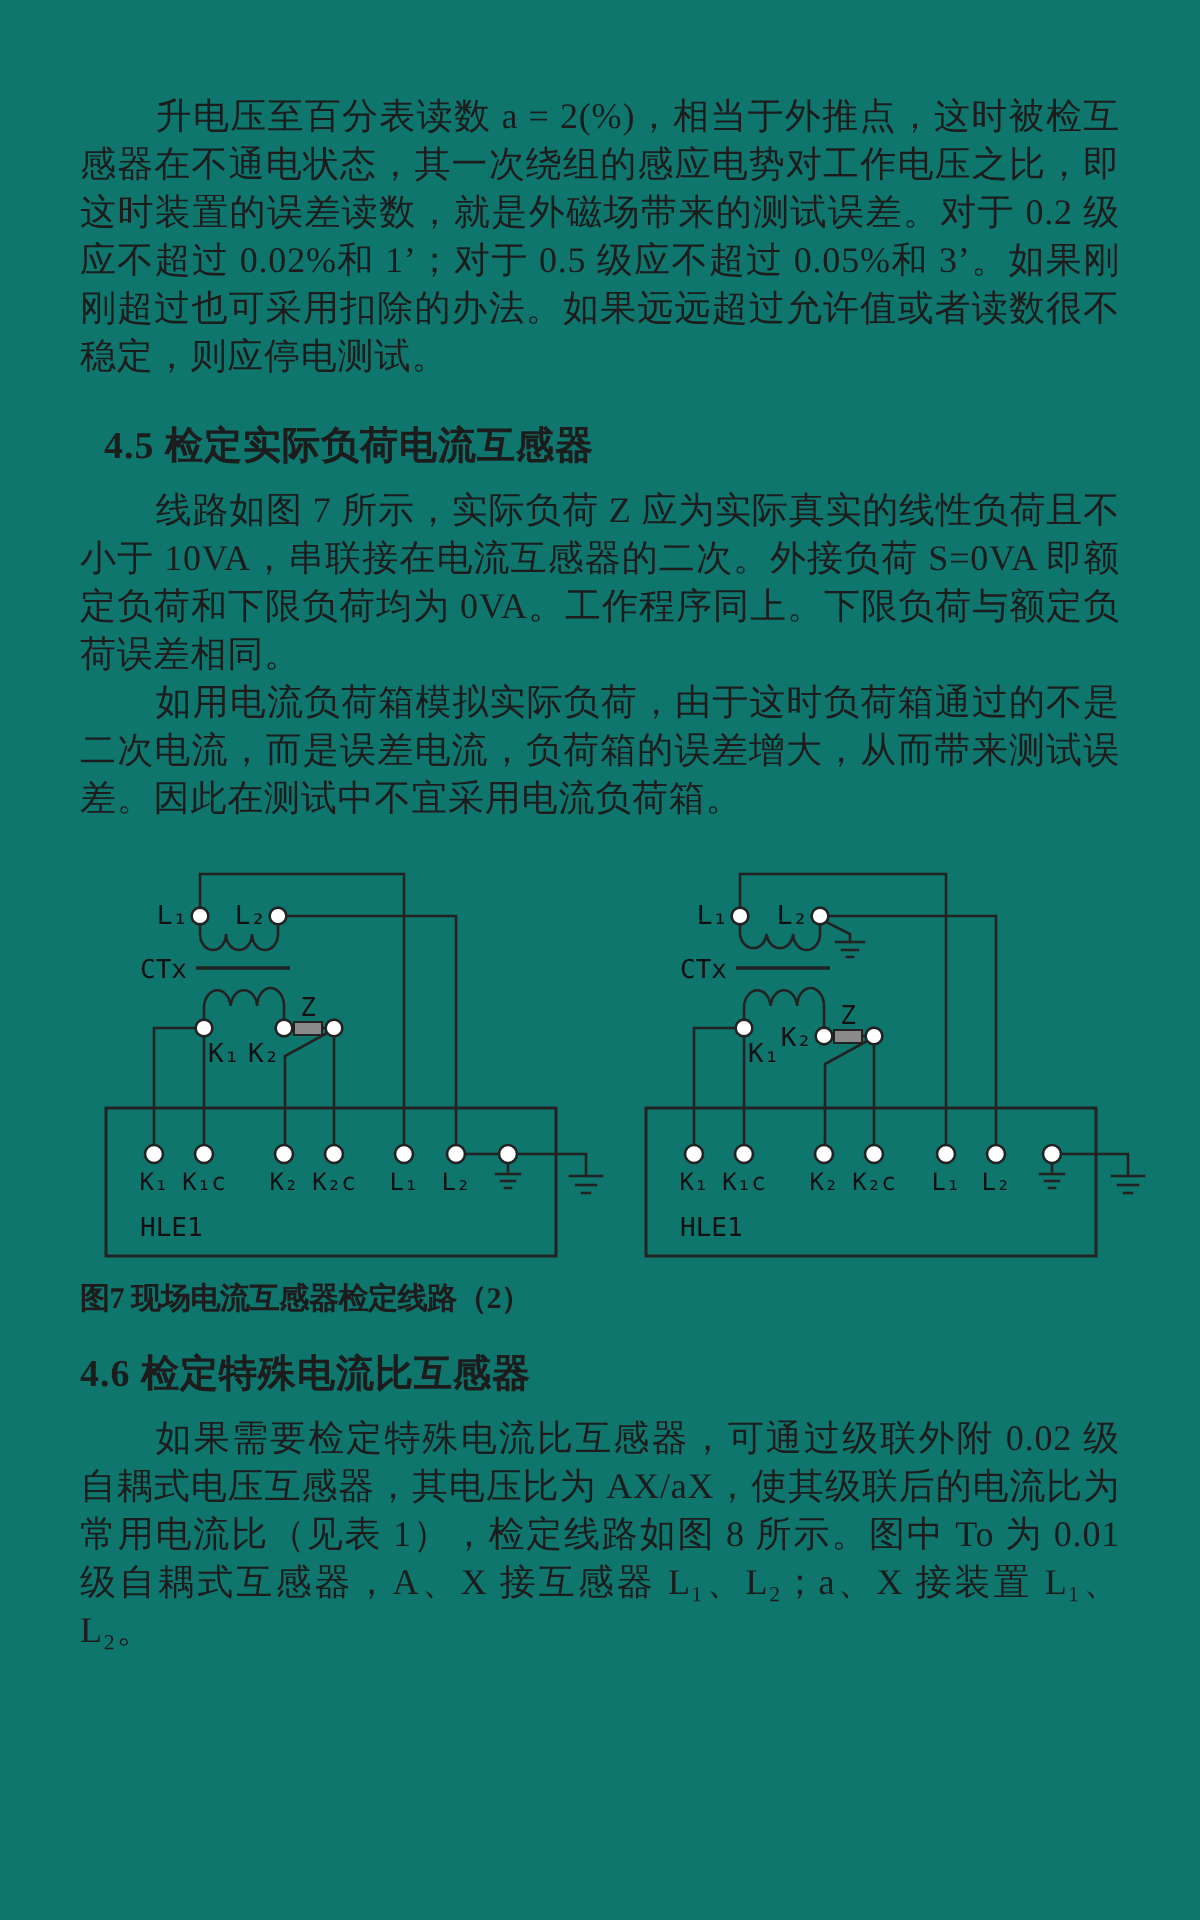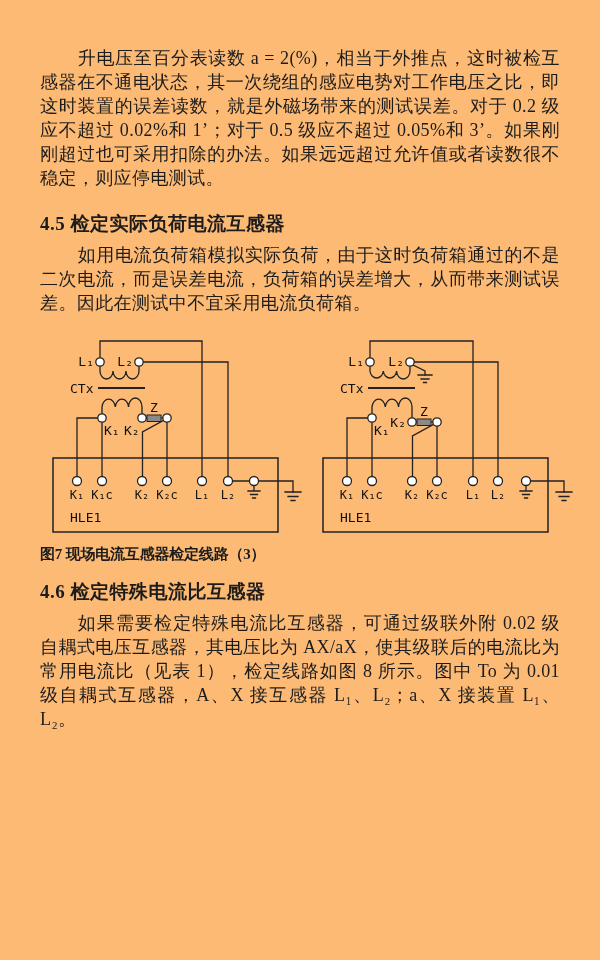--- a/index.html
+++ b/index.html
@@ -1,29 +1,29 @@
 <!DOCTYPE html>
 <html><head>
 <meta charset="utf-8">
 <style>
   html,body{margin:0;padding:0;background:#ffffff;}
   body{
     width:600px;height:960px;overflow:hidden;
     color:#1c1c1c;
     font-family:"Liberation Serif","DejaVu Serif",serif;
   }
-  .page{box-sizing:border-box;width:600px;height:960px;padding:46px 40px 0 40px;background:#fdba74;}
+  .page{box-sizing:border-box;width:600px;height:960px;padding:46px 40px 0 40px;background:#0f766e;}
   p.body{
     margin:0;font-size:18px;line-height:24px;
     text-align:justify;text-align-last:left;
     letter-spacing:0.4px;
   }
   p.indent{text-indent:2.1em;}
   h2.sec{
-    margin:22px 0 7px 0;font-size:19px;line-height:24px;
+    margin:22px 0 7px 12px;font-size:19px;line-height:24px;
     font-weight:bold;letter-spacing:0.5px;
   }
   h2.sec2{margin:14px 0 7px 0;}
   .figures{position:relative;height:202px;margin-top:20px;}
   .fig{position:absolute;top:0;}
   .fig.left{left:0;}
   .fig.right{left:270px;}
   .captions{position:relative;height:22px;margin-top:7px;}
   .caption{
     position:absolute;top:0;font-weight:bold;font-size:15px;line-height:20px;
@@ -44,20 +44,21 @@
 </style>
 </head>
 <body>
 
 <div class="page">
 
   <p class="body indent">升电压至百分表读数 a = 2(%)，相当于外推点，这时被检互感器在不通电状态，其一次绕组的感应电势对工作电压之比，即这时装置的误差读数，就是外磁场带来的测试误差。对于 0.2 级应不超过 0.02%和 1’；对于 0.5 级应不超过 0.05%和 3’。如果刚刚超过也可采用扣除的办法。如果远远超过允许值或者读数很不稳定，则应停电测试。</p>
 
   <h2 class="sec">4.5 检定实际负荷电流互感器</h2>
 
+  <p class="body indent">线路如图 7 所示，实际负荷 Z 应为实际真实的线性负荷且不小于 10VA，串联接在电流互感器的二次。外接负荷 S=0VA 即额定负荷和下限负荷均为 0VA。工作程序同上。下限负荷与额定负荷误差相同。</p>
   <p class="body indent">如用电流负荷箱模拟实际负荷，由于这时负荷箱通过的不是二次电流，而是误差电流，负荷箱的误差增大，从而带来测试误差。因此在测试中不宜采用电流负荷箱。</p>
 
   <div class="figures">
 
     <svg class="fig left" width="270" height="202" viewBox="0 0 270 202">
       <g>
         <path class="wire" d="M60 23 V6 H162 V141"></path>
         <path class="wire" d="M104 27 H188 V141"></path>
         <path class="wire" d="M60 31 v5 a6.5 8 0 0 0 13 0 a6.5 8 0 0 0 13 0 a6.5 8 0 0 0 13 0 v-5"></path>
         <path class="core" d="M58 53 H105"></path>
@@ -160,20 +161,20 @@
         <text class="tlabel" x="102" y="164" text-anchor="middle">K₂</text>
         <text class="tlabel" x="127" y="164" text-anchor="middle">K₂c</text>
         <text class="tlabel" x="163" y="164" text-anchor="middle">L₁</text>
         <text class="tlabel" x="188" y="164" text-anchor="middle">L₂</text>
         <text x="30" y="187">HLE1</text>
       </g>
     </svg>
   </div>
 
   <div class="captions">
-    <span class="caption left">图7 现场电流互感器检定线路（3）</span>
+    <span class="caption left">图7 现场电流互感器检定线路（2）</span>
   </div>
 
   <h2 class="sec sec2">4.6 检定特殊电流比互感器</h2>
 
   <p class="body indent">如果需要检定特殊电流比互感器，可通过级联外附 0.02 级自耦式电压互感器，其电压比为 AX/aX，使其级联后的电流比为常用电流比（见表 1），检定线路如图 8 所示。图中 To 为 0.01 级自耦式互感器，A、X 接互感器 L₁、L₂；a、X 接装置 L₁、L₂。</p>
 
 </div>
 
 </body></html>

